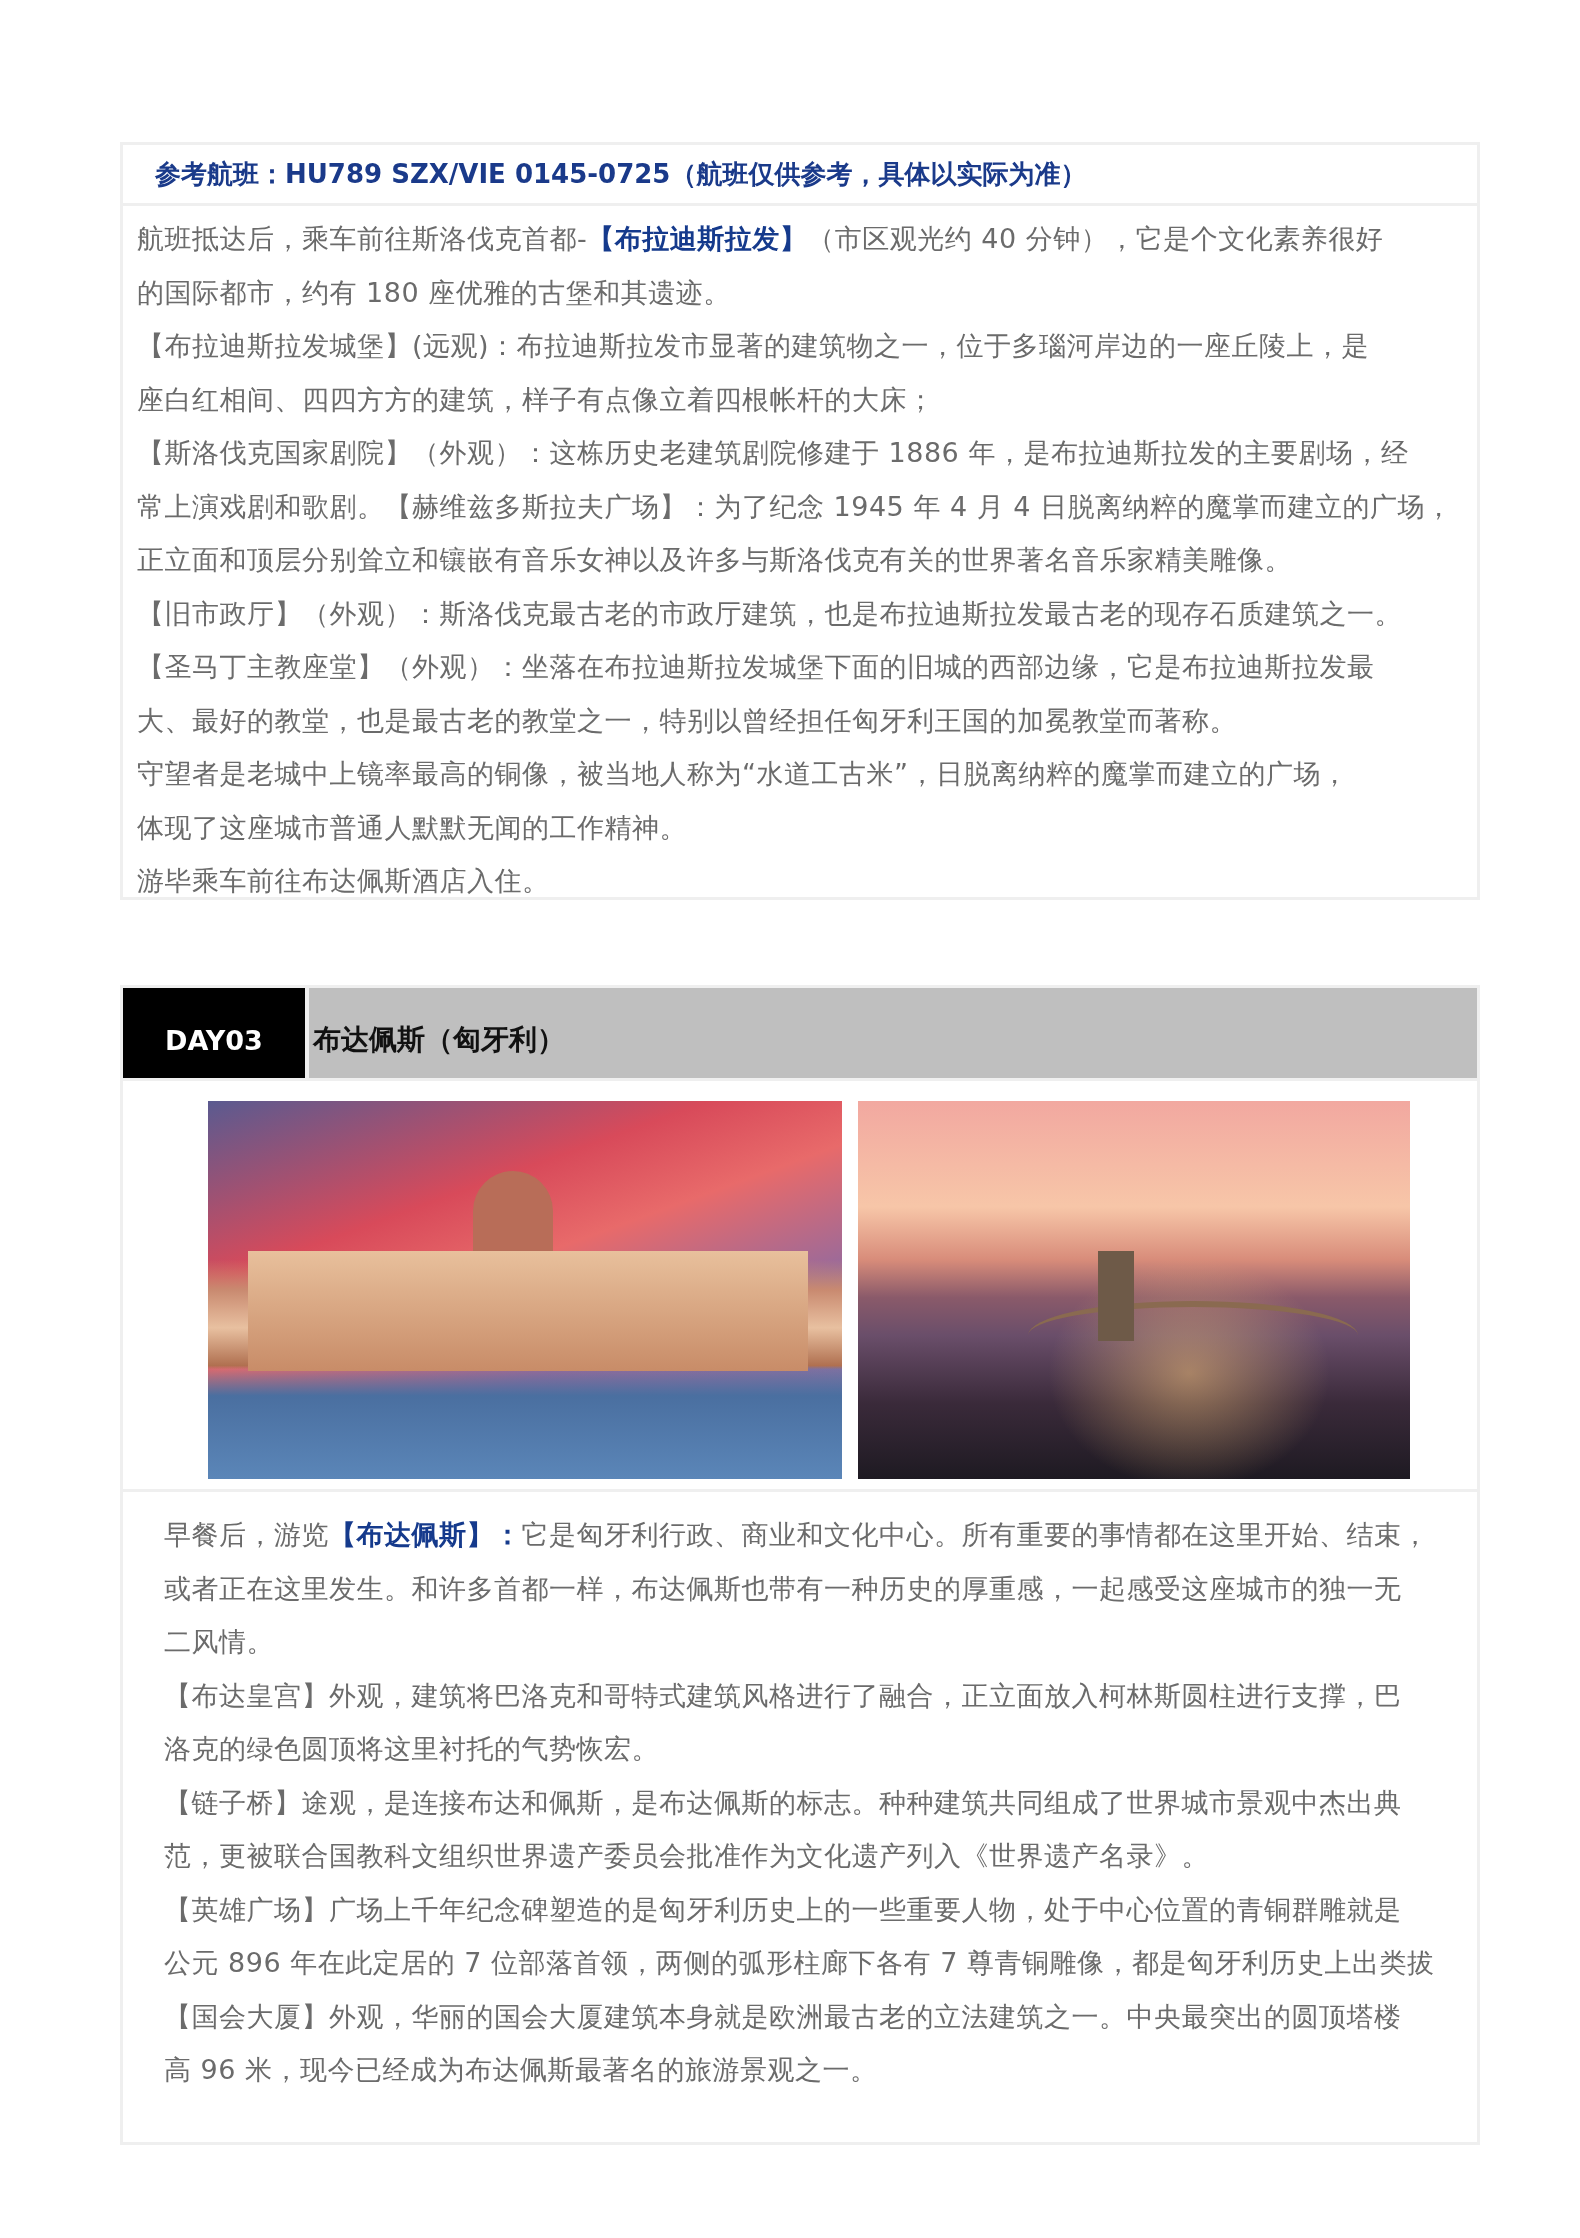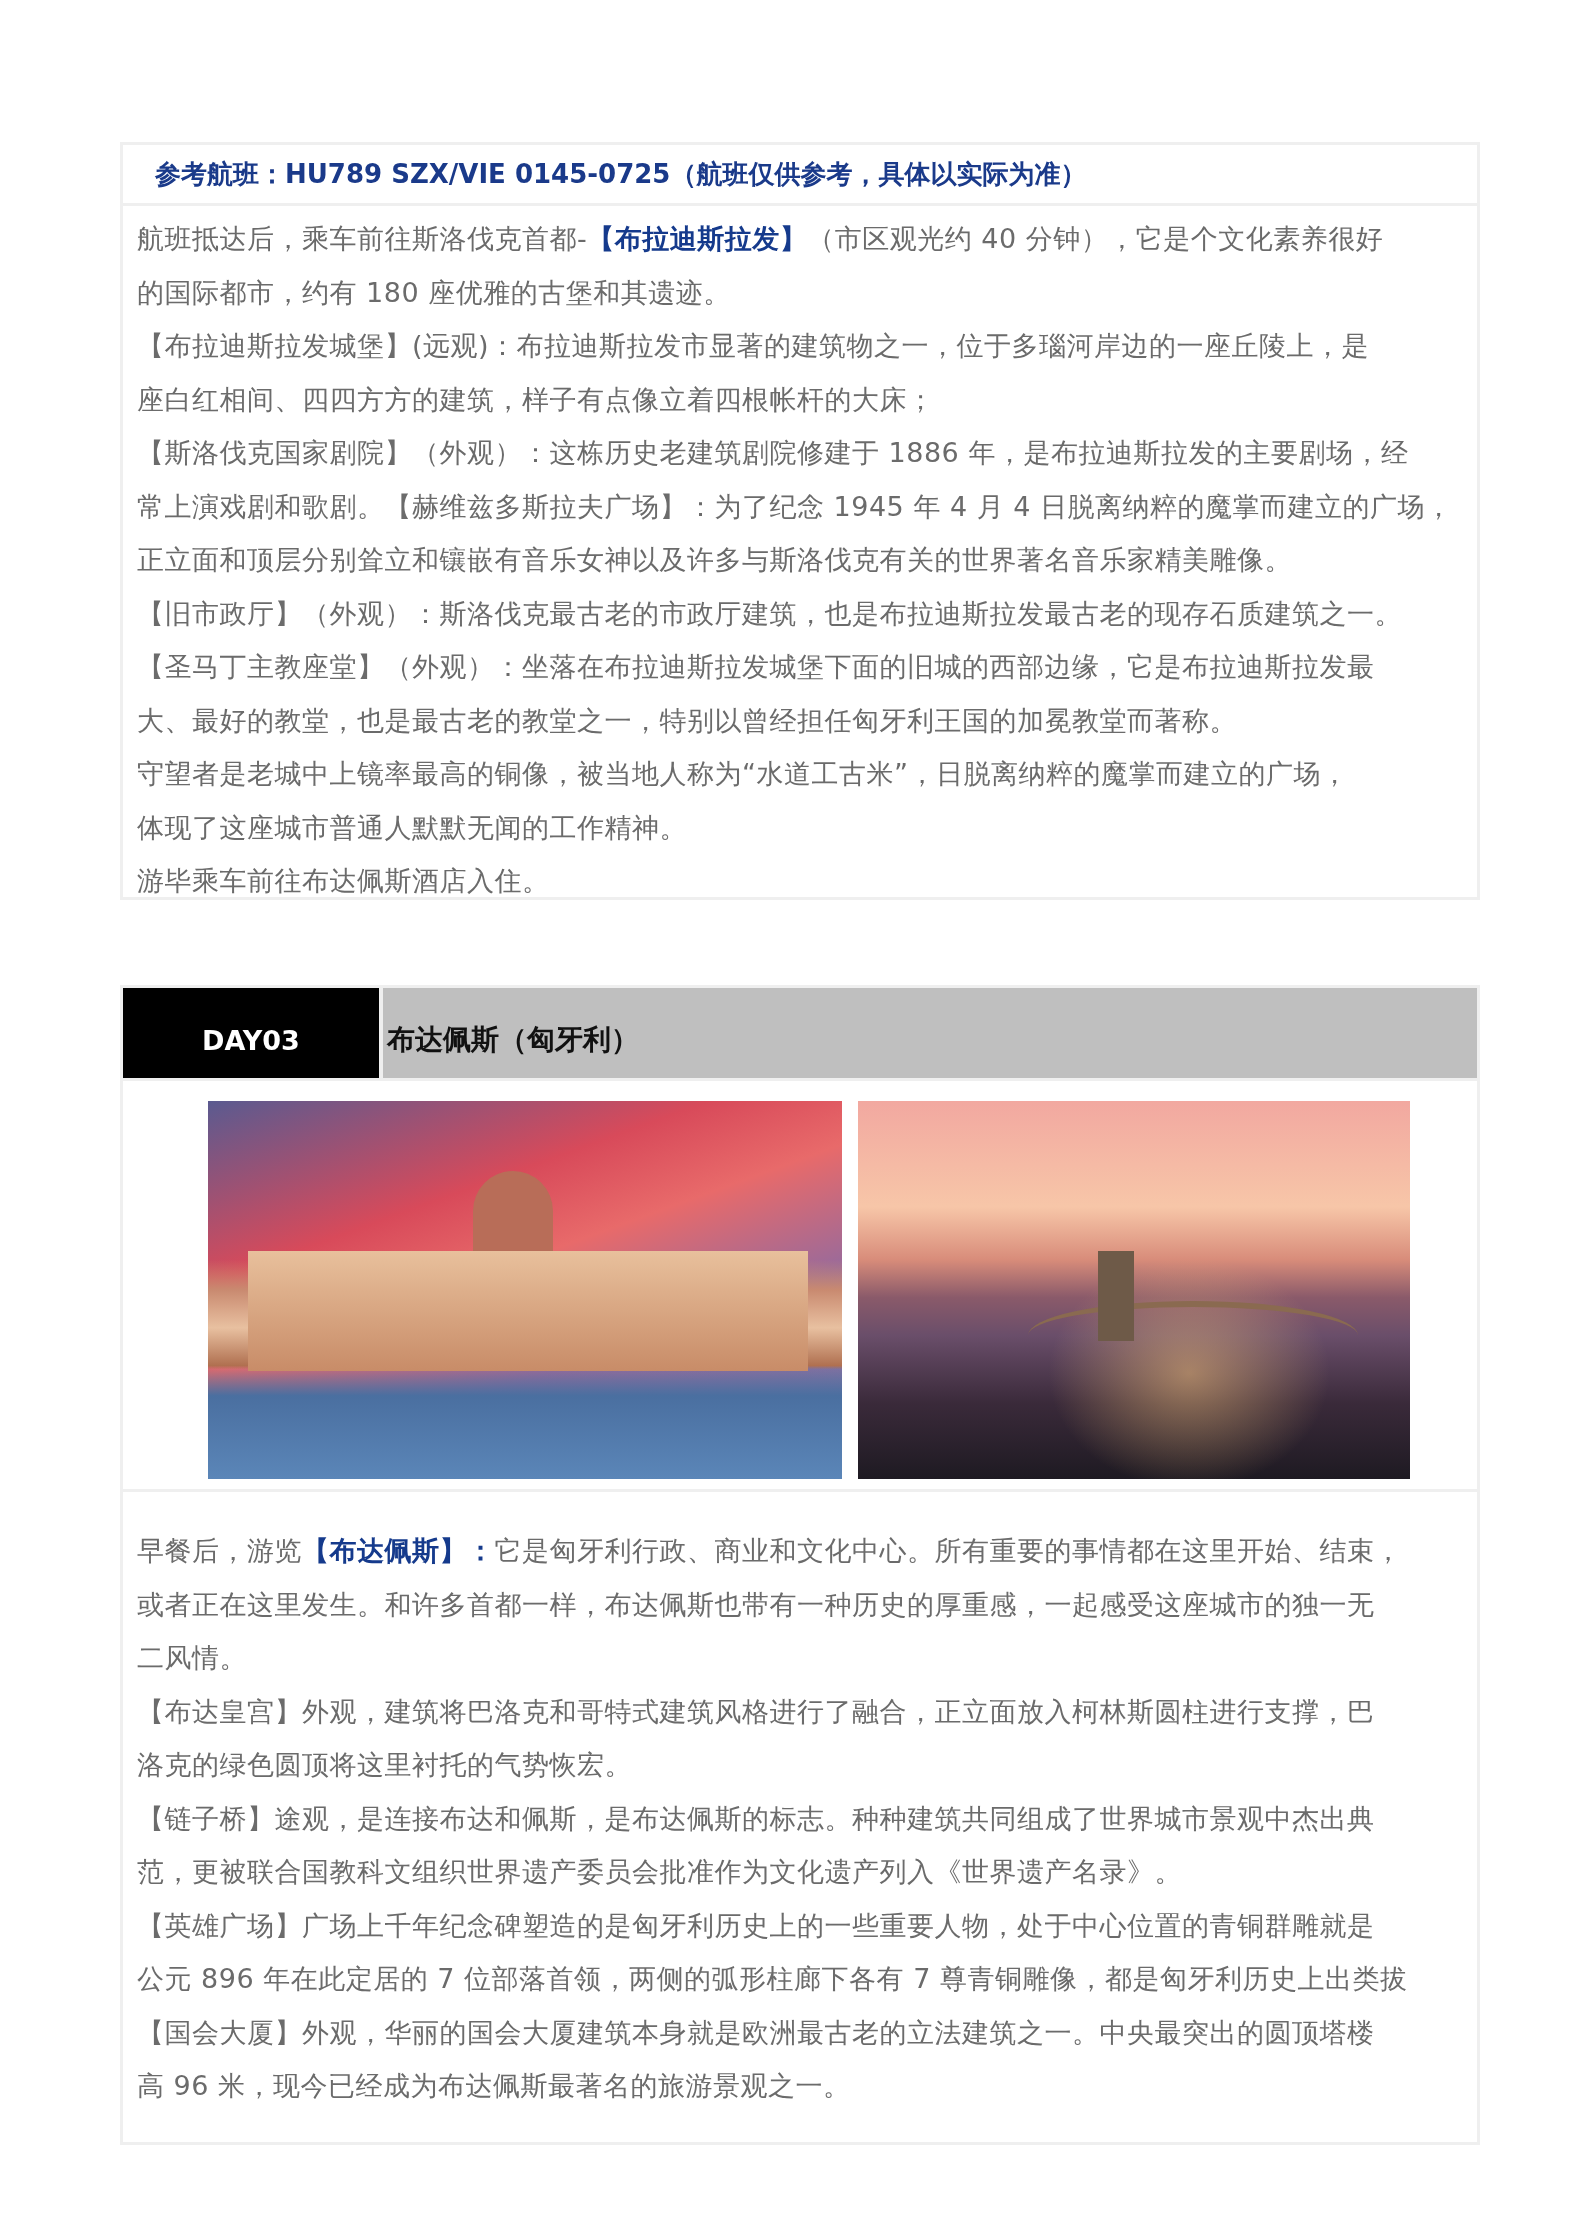--- a/index.html
+++ b/index.html
@@ -7,41 +7,41 @@
          font-family:"DejaVu Sans", "Liberation Sans", sans-serif; color:#6b6b6b; }
   .box { position:absolute; left:120px; width:1360px; border:3px solid #efefef; box-sizing:border-box; background:#fff; }
   #flight-box { top:142px; height:758px; }
   .flight-row { height:58px; border-bottom:3px solid #efefef; display:flex; align-items:center; padding-left:32px;
                 font-weight:bold; font-size:26px; color:#1a3a8a; }
   .para { padding:6px 14px 0 14px; }
   .line { font-size:27px; line-height:53.5px; white-space:nowrap; letter-spacing:0.5px; }
   .hl { color:#153a8c; font-weight:bold; }
   #day-box { top:985px; height:1160px; }
   .day-header { display:flex; height:90px; border-bottom:3px solid #efefef; }
-  .day-num { width:256px; background:#000; color:#fff; font-weight:bold; font-size:27px;
+  .day-num { width:182px; background:#000; color:#fff; font-weight:bold; font-size:27px;
              display:flex; align-items:center; justify-content:center; padding-top:14px; box-sizing:border-box; }
   .day-sep { width:4px; background:#efefef; }
   .day-title { flex:1; background:#bfbfbf; color:#111; font-weight:bold; font-size:28px; display:flex; align-items:center;
                padding-left:4px; padding-top:14px; box-sizing:border-box; }
   .photos { height:408px; border-bottom:3px solid #efefef; position:relative; }
   .photo { position:absolute; top:20px; height:378px; }
   #photo-parliament { left:85px; width:634px;
      background:
        linear-gradient(to bottom, rgba(0,0,0,0) 0%, rgba(0,0,0,0) 70%, #4a6fa0 78%, #5b86b8 100%),
        linear-gradient(to bottom, rgba(0,0,0,0) 0%, rgba(0,0,0,0) 42%, #c98a70 50%, #e8c0a0 60%, #b07050 70%, rgba(0,0,0,0) 71%),
        linear-gradient(160deg, #5a5a90 0%, #d84a5a 30%, #e86a6a 45%, #9a6a9a 65%, #6a78a8 100%); }
   #photo-chainbridge { left:735px; width:552px;
      background:
        radial-gradient(ellipse at 60% 72%, rgba(240,190,120,0.55) 0%, rgba(0,0,0,0) 30%),
        linear-gradient(to bottom, #f2a8a0 0%, #f7c6a8 28%, #d88c7a 42%, #8a5a6a 52%, #6a4e6a 62%, #3a2a3a 80%, #1e1a22 100%); }
   .dome { position:absolute; left:265px; top:70px; width:80px; height:80px; border-radius:50% 50% 0 0; background:#b86d58; }
   .building { position:absolute; left:40px; top:150px; width:560px; height:120px; background:linear-gradient(to bottom,#e8c09c,#c88c68); }
   .bridge { position:absolute; left:170px; top:200px; width:330px; height:80px; border-top:6px solid #8a6a50; border-radius:50% 50% 0 0/40% 40% 0 0; }
   .tower { position:absolute; top:150px; width:36px; height:90px; background:#6e5a48; }
-  #text-box-2 { padding-top:32px; }
+  #text-box-2 { padding-top:16px;margin-left:27px; }
 </style>
 </head>
 <body>
 
 <div id="flight-box" class="box">
   <div class="flight-row">参考航班：HU789   SZX/VIE 0145-0725（航班仅供参考，具体以实际为准）</div>
   <div class="para">
     <div class="line">
       <span>航班抵达后，乘车前往斯洛伐克首都-</span><span class="hl">【布拉迪斯拉发】</span><span>（市区观光约 40 分钟），它是个文化素养很好</span>
     </div>

